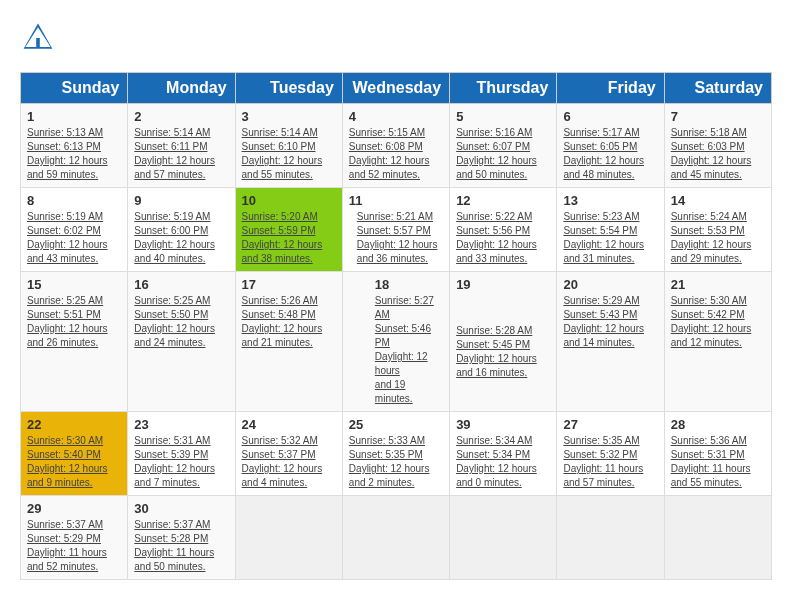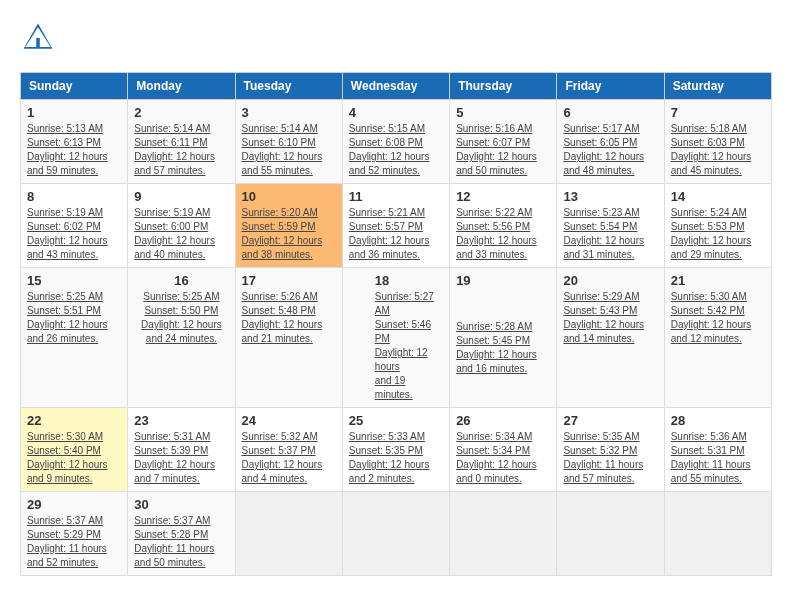--- a/index.html
+++ b/index.html
@@ -53,24 +53,24 @@
       color: #555;
     }
     .calendar {
       width: 100%;
       border-collapse: collapse;
       border: 1px solid #ccc;
     }
     .calendar th {
       background: #1a6bb5;
       color: #fff;
-      font-size: 12px;
+      font-size: 16px;
       font-weight: bold;
       padding: 6px 8px;
-      text-align: left;
+      text-align: right;
       border: 1px solid #ccc;
     }
     .calendar td {
       vertical-align: top;
       padding: 5px 6px;
       border: 1px solid #ddd;
       font-size: 10.5px;
       color: #333;
       width: 14.28%;
       min-height: 80px;
@@ -190,30 +190,30 @@
 Daylight: 12 hours
 and 43 minutes.</div>
         </td>
         <td style="background: rgb(255, 255, 255);">
           <div class="day-number">9</div>
           <div class="day-info" style="white-space: pre-line;">Sunrise: 5:19 AM
 Sunset: 6:00 PM
 Daylight: 12 hours
 and 40 minutes.</div>
         </td>
-        <td style="background: #fdba74;">
+        <td style="background: #84cc16;">
           <div class="day-number">10</div>
           <div class="day-info" style="white-space: pre-line;">Sunrise: 5:20 AM
 Sunset: 5:59 PM
 Daylight: 12 hours
 and 38 minutes.</div>
         </td>
         <td style="background: rgb(255, 255, 255);">
           <div class="day-number">11</div>
-          <div class="day-info" style="white-space: pre-line;">Sunrise: 5:21 AM
+          <div class="day-info" style="white-space: pre-line; margin-left: 8px;">Sunrise: 5:21 AM
 Sunset: 5:57 PM
 Daylight: 12 hours
 and 36 minutes.</div>
         </td>
         <td style="background: rgb(255, 255, 255);">
           <div class="day-number">12</div>
           <div class="day-info" style="white-space: pre-line;">Sunrise: 5:22 AM
 Sunset: 5:56 PM
 Daylight: 12 hours
 and 33 minutes.</div>
@@ -234,21 +234,21 @@
         </td>
       </tr>
       <tr>
         <td style="background: rgb(249, 249, 249);">
           <div class="day-number">15</div>
           <div class="day-info" style="white-space: pre-line;">Sunrise: 5:25 AM
 Sunset: 5:51 PM
 Daylight: 12 hours
 and 26 minutes.</div>
         </td>
-        <td style="background: rgb(249, 249, 249); text-align: center;">
+        <td style="background: rgb(249, 249, 249);">
           <div class="day-number">16</div>
           <div class="day-info" style="white-space: pre-line;">Sunrise: 5:25 AM
 Sunset: 5:50 PM
 Daylight: 12 hours
 and 24 minutes.</div>
         </td>
         <td style="background: rgb(249, 249, 249);">
           <div class="day-number">17</div>
           <div class="day-info" style="white-space: pre-line;">Sunrise: 5:26 AM
 Sunset: 5:48 PM
@@ -278,21 +278,21 @@
         </td>
         <td style="background: rgb(249, 249, 249);">
           <div class="day-number">21</div>
           <div class="day-info" style="white-space: pre-line;">Sunrise: 5:30 AM
 Sunset: 5:42 PM
 Daylight: 12 hours
 and 12 minutes.</div>
         </td>
       </tr>
       <tr>
-        <td style="background: #fef9c3;">
+        <td style="background: #eab308;">
           <div class="day-number">22</div>
           <div class="day-info" style="white-space: pre-line;">Sunrise: 5:30 AM
 Sunset: 5:40 PM
 Daylight: 12 hours
 and 9 minutes.</div>
         </td>
         <td style="background: rgb(255, 255, 255);">
           <div class="day-number">23</div>
           <div class="day-info" style="white-space: pre-line;">Sunrise: 5:31 AM
 Sunset: 5:39 PM
@@ -307,21 +307,21 @@
 and 4 minutes.</div>
         </td>
         <td style="background: rgb(255, 255, 255);">
           <div class="day-number">25</div>
           <div class="day-info" style="white-space: pre-line;">Sunrise: 5:33 AM
 Sunset: 5:35 PM
 Daylight: 12 hours
 and 2 minutes.</div>
         </td>
         <td style="background: rgb(255, 255, 255);">
-          <div class="day-number">26</div>
+          <div class="day-number">39</div>
           <div class="day-info" style="white-space: pre-line;">Sunrise: 5:34 AM
 Sunset: 5:34 PM
 Daylight: 12 hours
 and 0 minutes.</div>
         </td>
         <td style="background: rgb(255, 255, 255);">
           <div class="day-number">27</div>
           <div class="day-info" style="white-space: pre-line;">Sunrise: 5:35 AM
 Sunset: 5:32 PM
 Daylight: 11 hours

